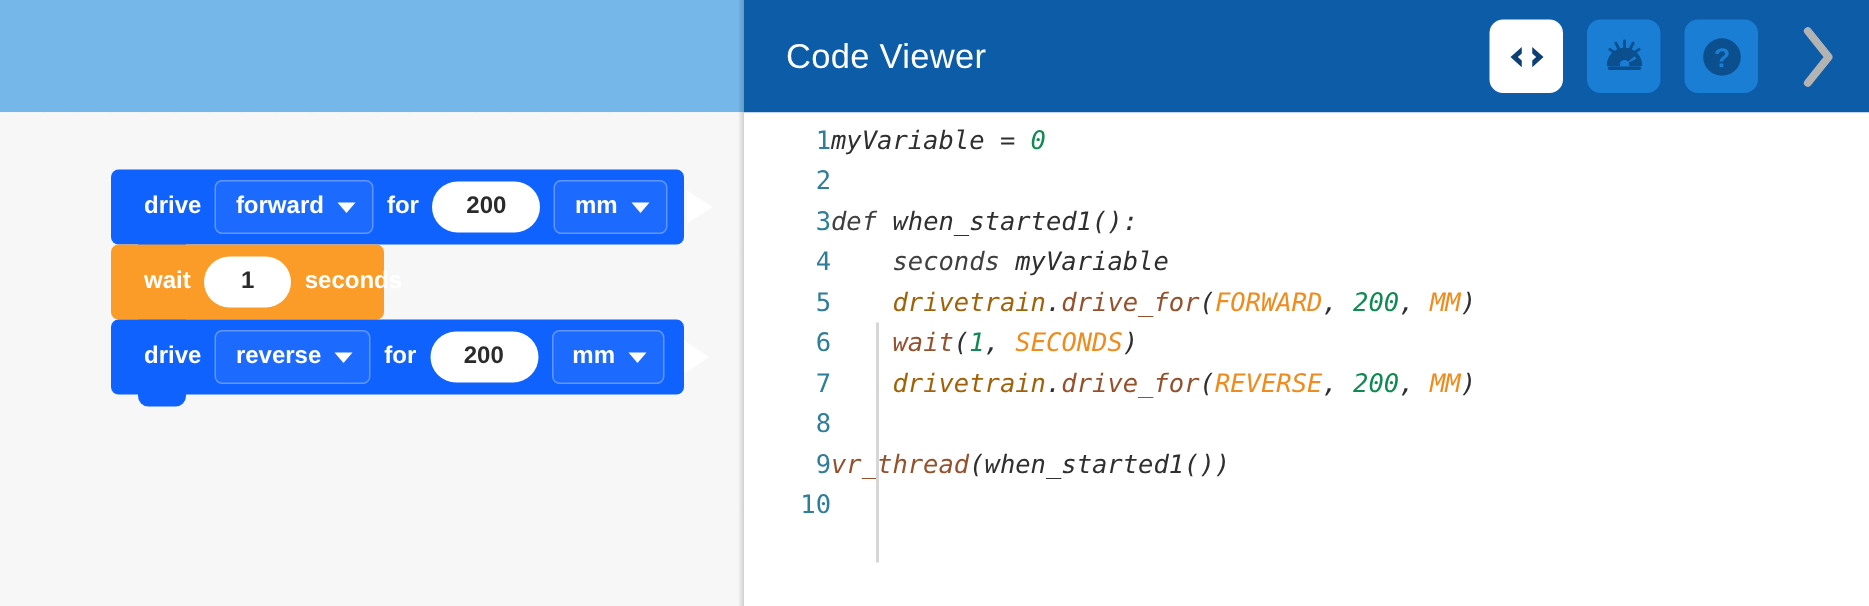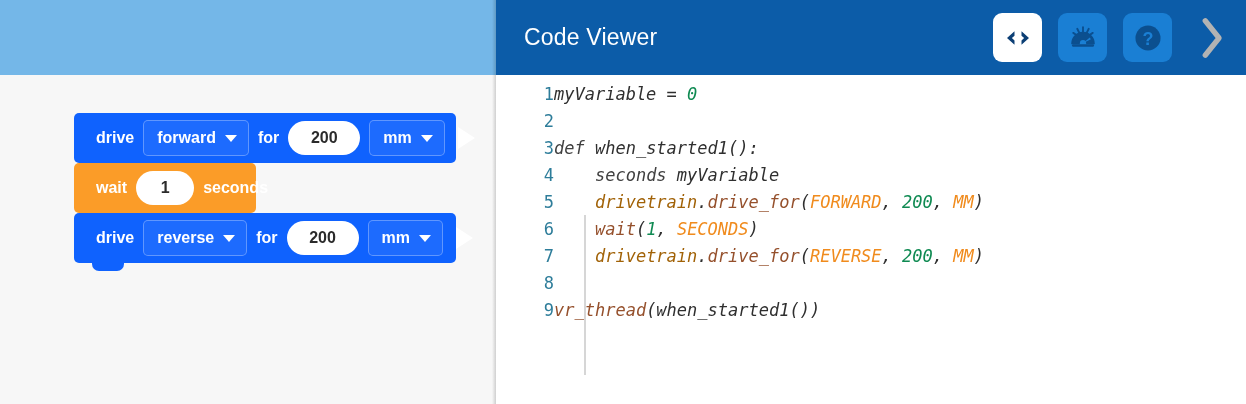--- a/index.html
+++ b/index.html
@@ -412,19 +412,23 @@
               <td class="code-cell"><span class="t-plain">    </span><span class="t-obj">drivetrain</span><span class="t-plain">.</span><span class="t-fn">drive_for</span><span class="t-plain">(</span><span class="t-const">REVERSE</span><span class="t-plain">, </span><span class="t-num">200</span><span class="t-plain">, </span><span class="t-const">MM</span><span class="t-plain">)</span></td>
             </tr>
             <tr>
               <td class="ln">8</td>
               <td class="code-cell">&nbsp;</td>
             </tr>
             <tr>
               <td class="ln">9</td>
               <td class="code-cell"><span class="t-fn">vr_thread</span><span class="t-plain">(when_started1())</span></td>
             </tr>
+            <tr>
+              <td class="ln">10</td>
+              <td class="code-cell">&nbsp;</td>
+            </tr>
           </tbody>
       </table>
     </div>
 
   </div>
 
 </div>
 
 </body></html>

